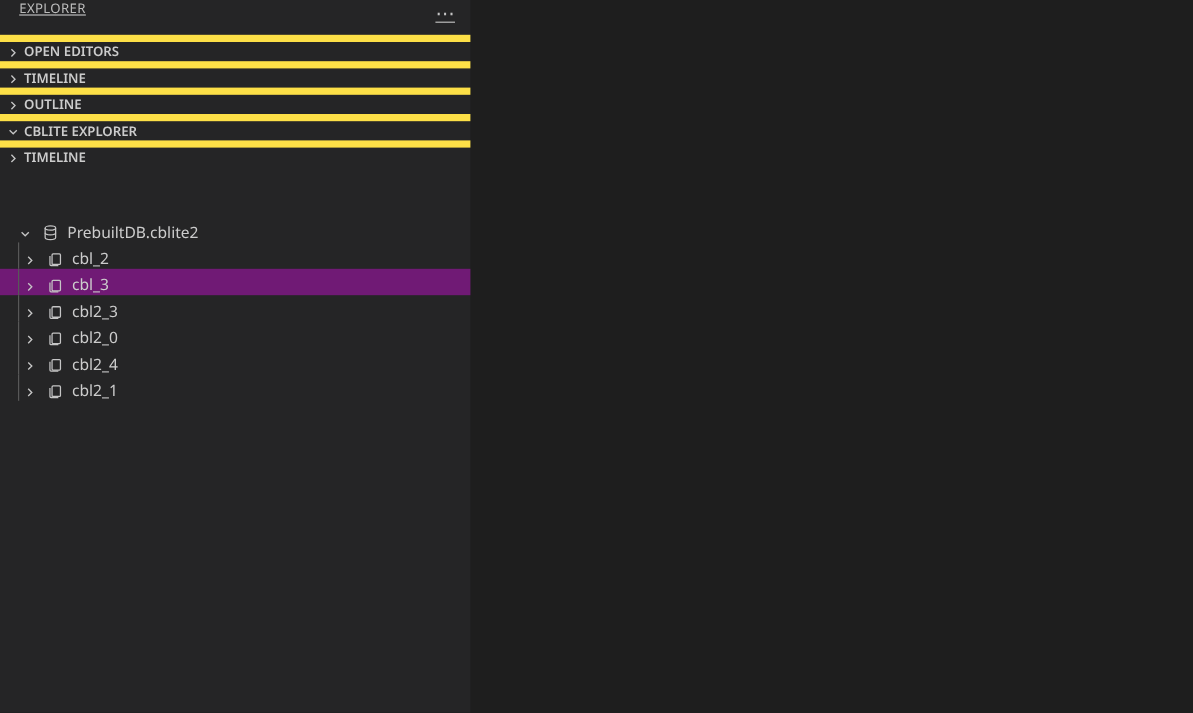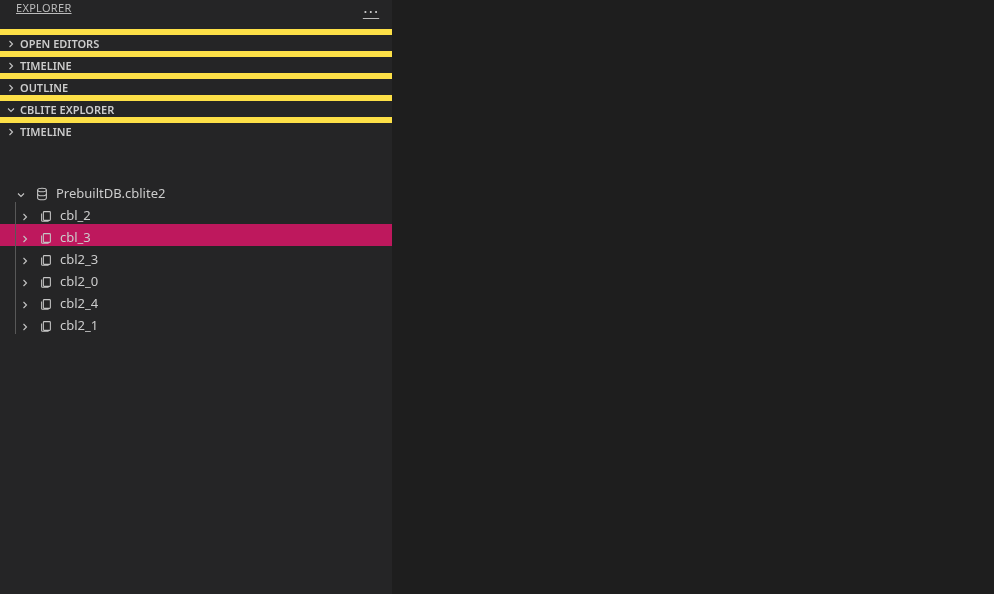--- a/index.html
+++ b/index.html
@@ -78,21 +78,21 @@
     .db-icon svg { width: 14px; height: 14px; }
 
     .item-row {
       height: 22px;
       display: flex;
       align-items: flex-end;
       cursor: pointer;
       color: #cccccc;
       position: relative;
     }
-    .item-row.selected { background: #be185d; }
+    .item-row.selected { background: #701a75; }
     .item-row .chev { margin-left: 18px; }
     .item-guide {
       position: absolute; left: 15px; top: 0; bottom: 0; width: 1px; background: #585858;
     }
     .item-icon { width:16px; height:16px; display:flex; align-items:center; justify-content:center; margin: 0 6px 0 4px; color:#c5c5c5;}
     .item-icon svg { width:14px; height:14px; }
 
     .main { flex: 1 1 auto; background: #1e1e1e; }
   </style>
 </head>

